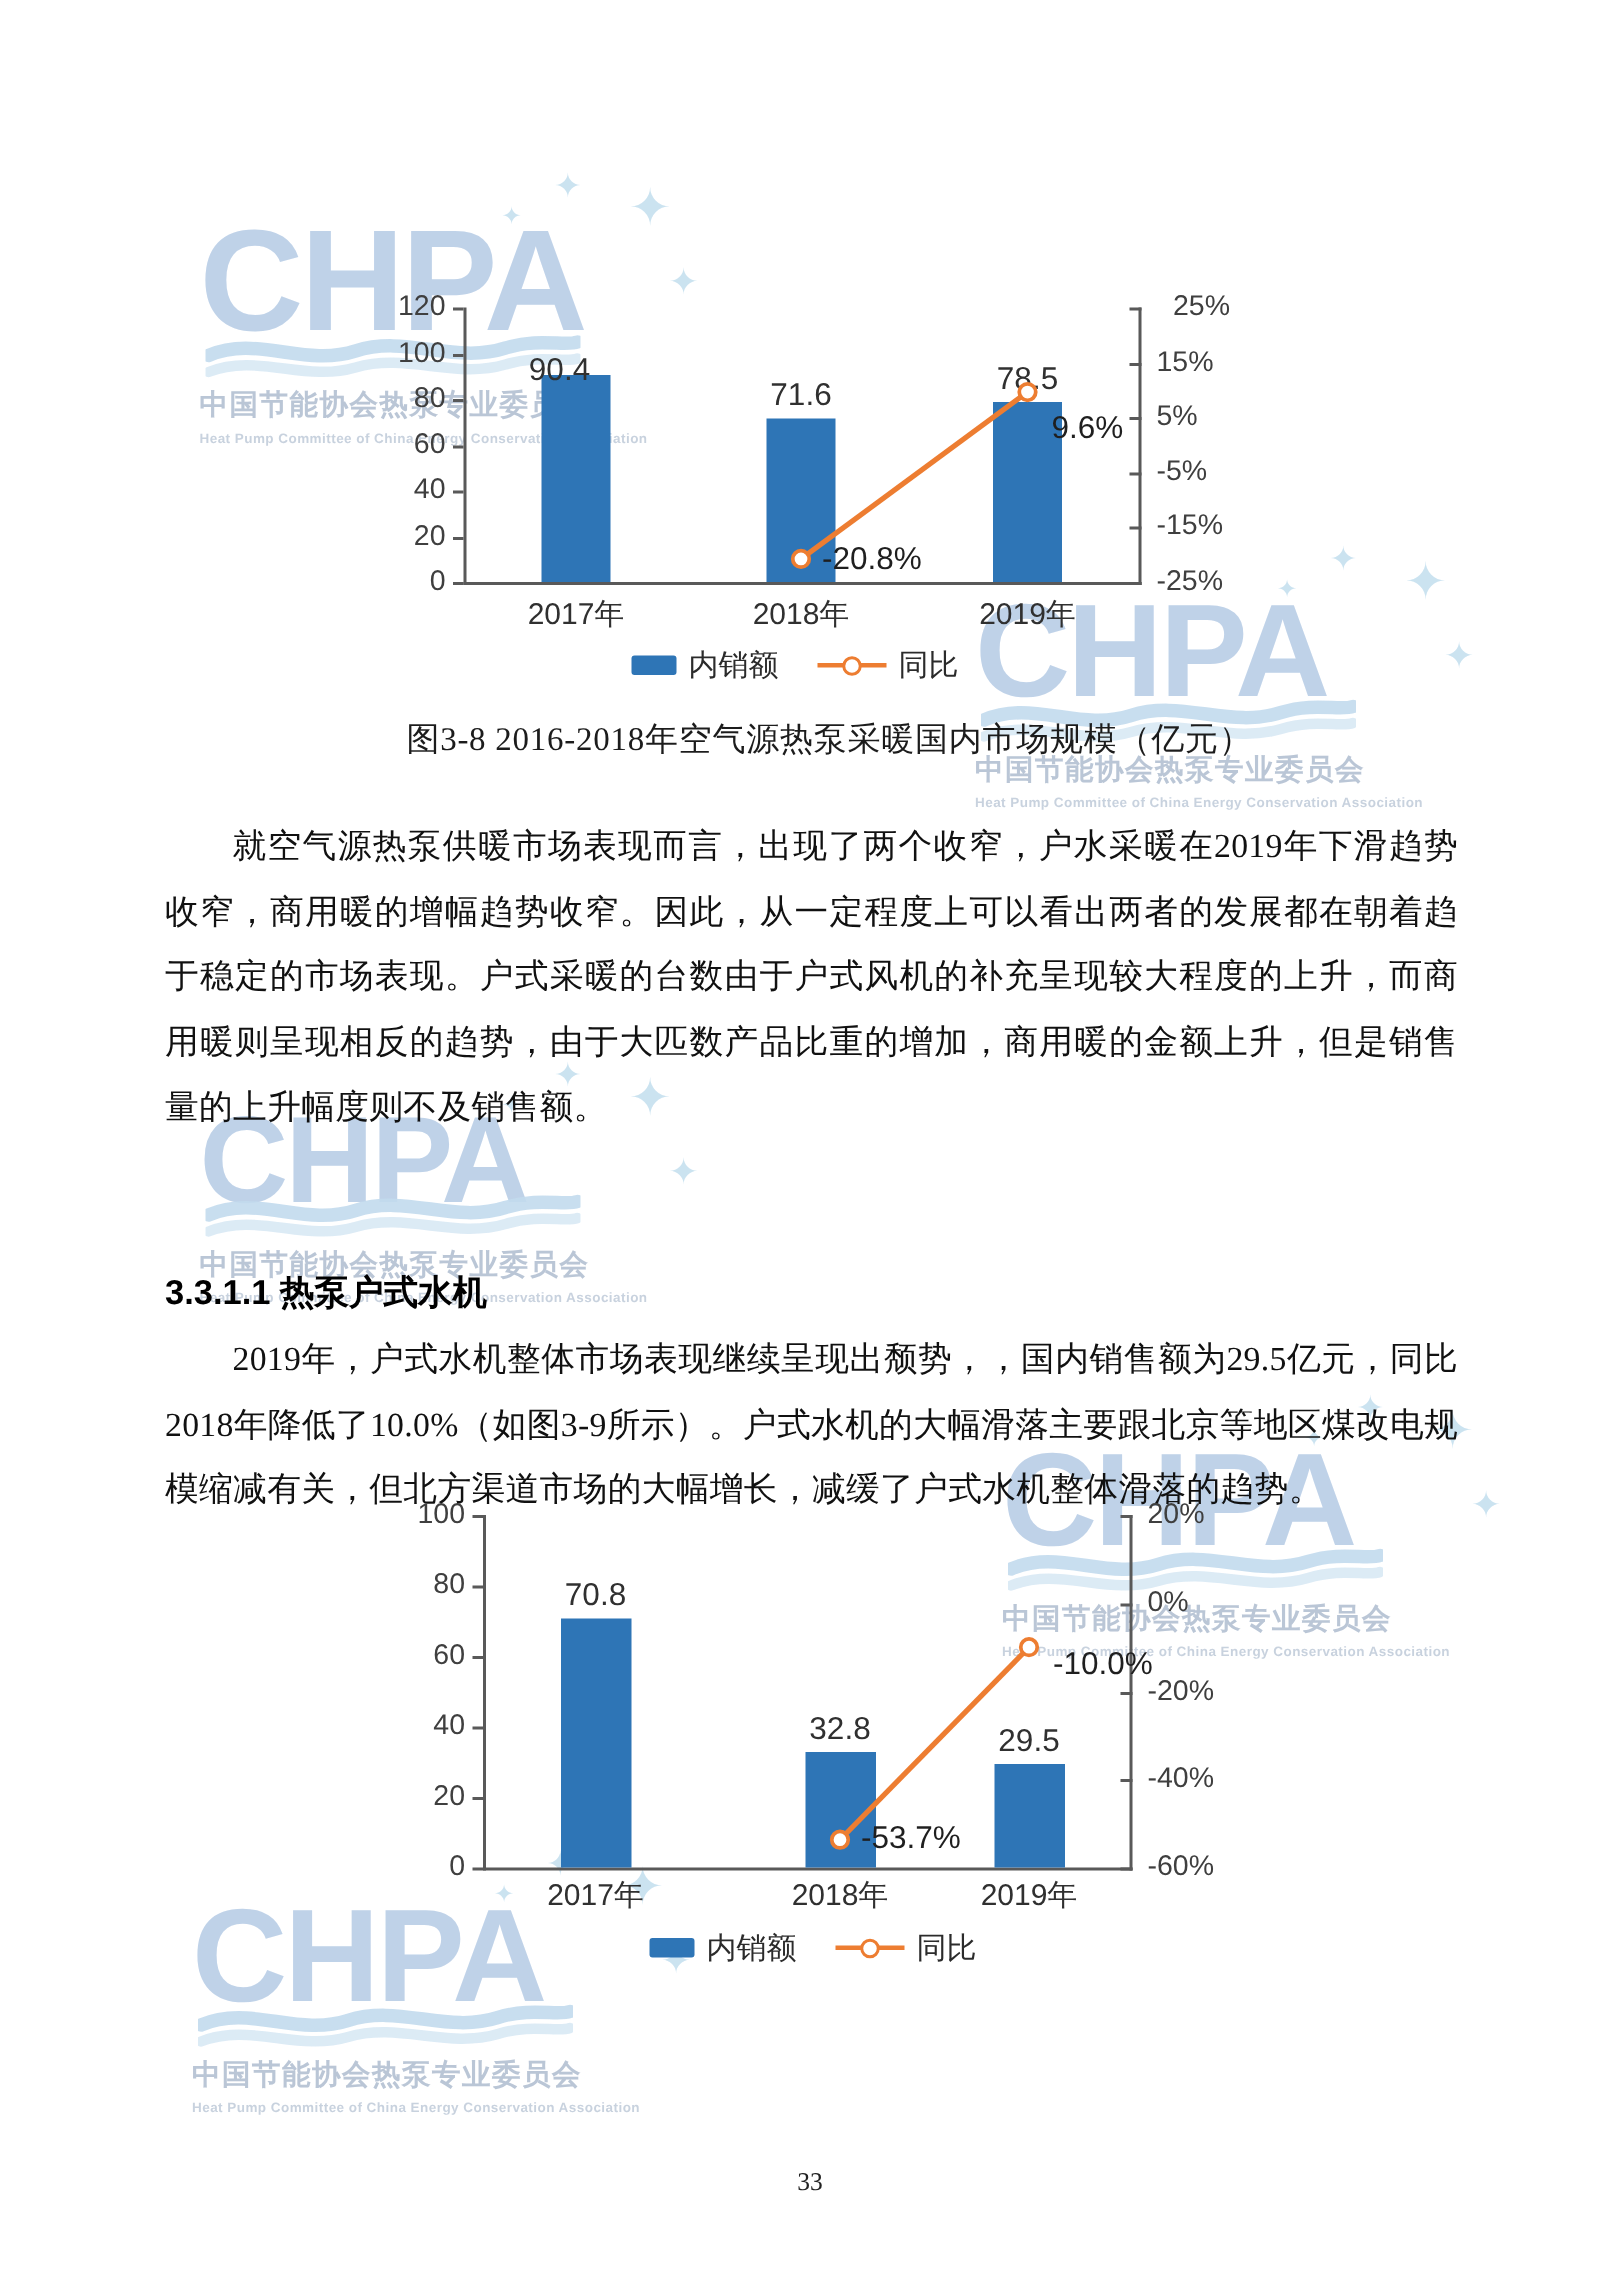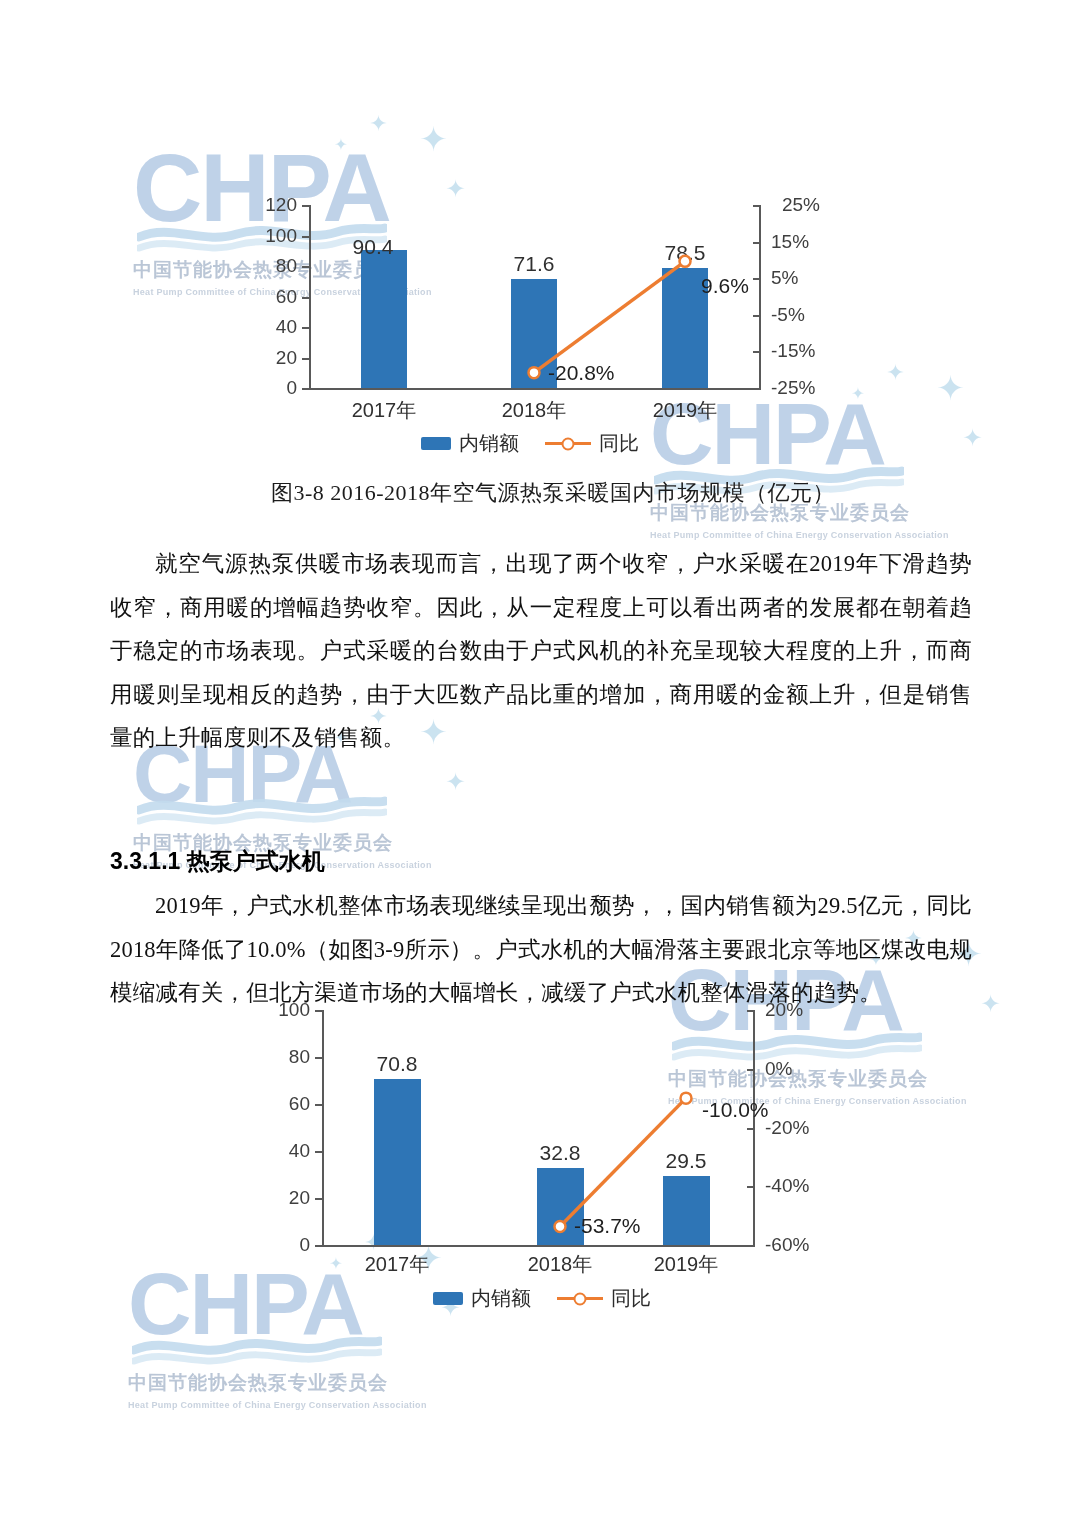--- a/index.html
+++ b/index.html
@@ -257,13 +257,14 @@
         </div>
         <div class="legend-item">
           <div class="legend-line" style="background: rgb(237, 125, 49);">
             <div class="dot"></div>
           </div>
           <div class="legend-label">同比</div>
         </div>
       </div>
     </div>
 
+  <div class="pageno">33</div>
 </div>
 
 </body></html>

